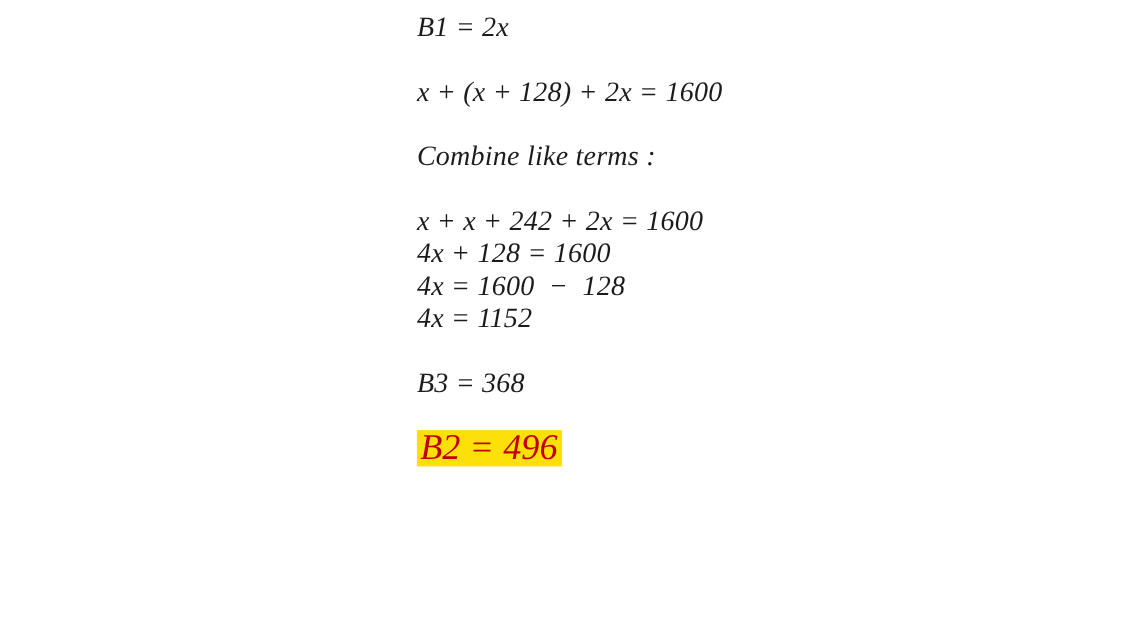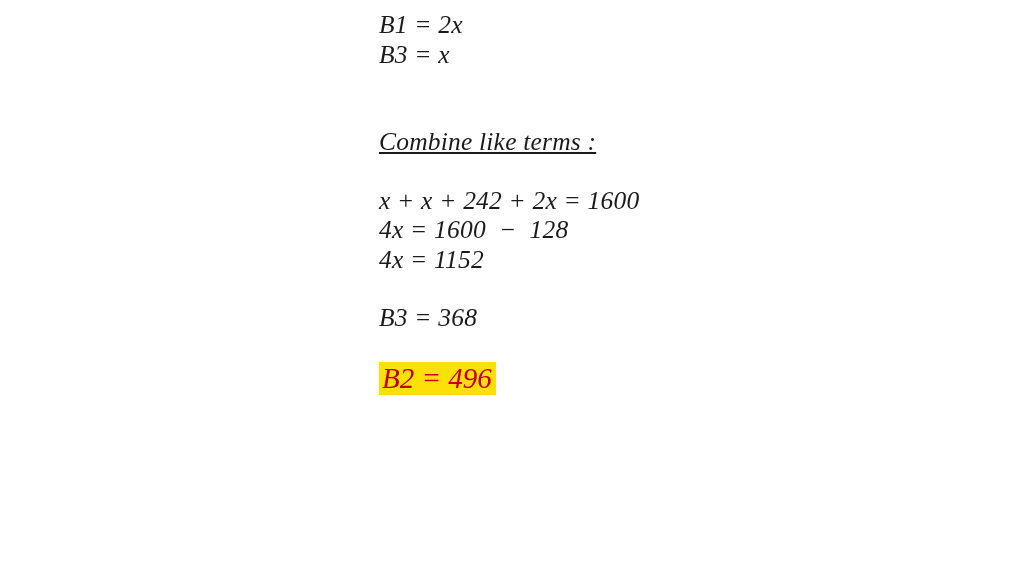--- a/index.html
+++ b/index.html
@@ -34,54 +34,54 @@
     letter-spacing: 0.2px;
   }
   .line.gap {
     height: 29px;
   }
   .answer {
     display: inline-block;
     background: #fde007;
     color: #c00000;
     font-style: italic;
-    font-size: 29px;
+    font-size: 33px;
     line-height: 30px;
     padding: 1px 4px 2px 3px;
     white-space: pre;
   }
   .answer-row {
     margin-top: 29px;
   }
   .phrase {
     font-style: italic;
     font-size: 25.5px;
     line-height: 29.5px;
-    text-decoration: underline;
   }
 </style>
 </head>
 <body>
 
 <div class="page">
   <div class="worksheet">
 
     <div class="line">B1 = 2x</div>
-    <div class="line">B3 = x</div>
 
     <div class="line gap"></div>
 
+    <div class="line">x + (x + 128) + 2x = 1600</div>
 
     <div class="line gap"></div>
 
     <div class="line phrase">Combine like terms :</div>
 
     <div class="line gap"></div>
 
     <div class="line">x + x + 242 + 2x = 1600</div>
+    <div class="line">4x + 128 = 1600</div>
     <div class="line">4x = 1600  −  128</div>
     <div class="line">4x = 1152</div>
 
     <div class="line gap"></div>
 
     <div class="line">B3 = 368</div>
 
     <div class="answer-row">
       <span class="answer">B2 = 496</span>
     </div>

